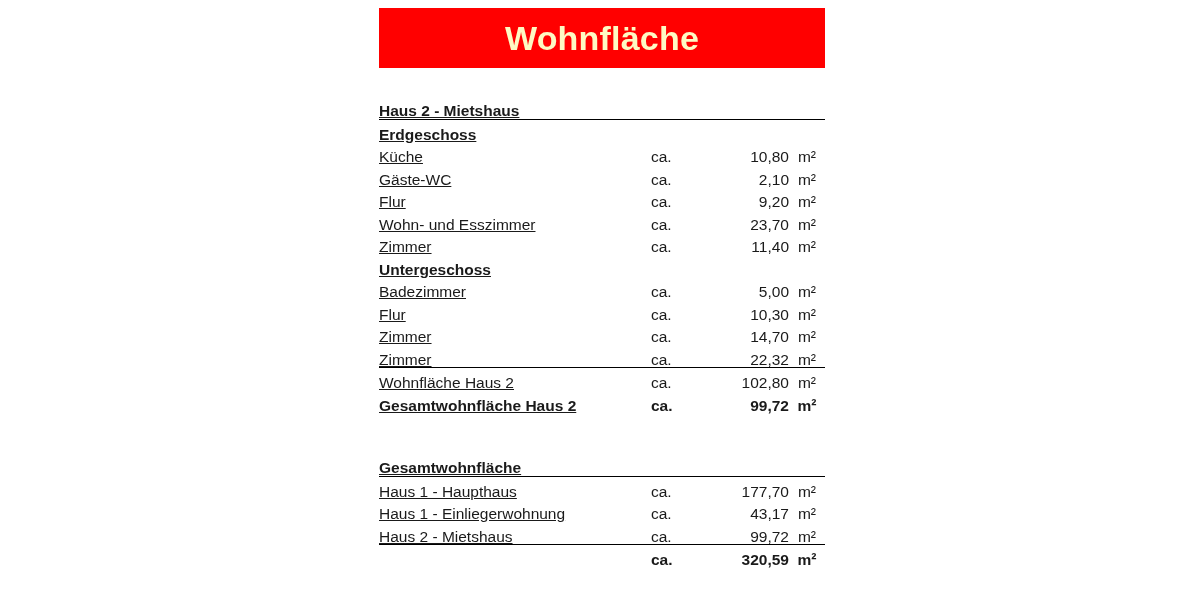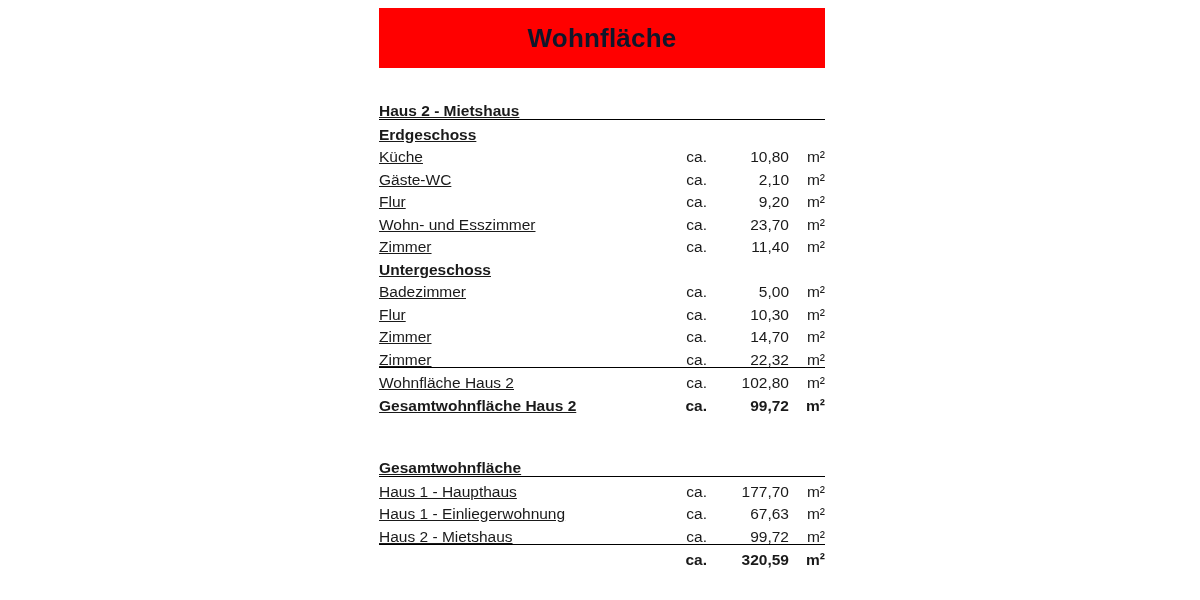--- a/index.html
+++ b/index.html
@@ -29,22 +29,22 @@
     top: 8px;
     width: 446px;
     height: 60px;
     background: #ff0000;
     display: flex;
     align-items: center;
     justify-content: center;
     box-sizing: border-box;
   }
   .banner-title {
-    color: #0f172a;
-    font-size: 26px;
+    color: #fef9c3;
+    font-size: 34px;
     font-weight: bold;
     letter-spacing: 0.2px;
     line-height: 1;
   }
 
   
   .table-wrap {
     position: absolute;
     left: 379px;
     top: 96px;
@@ -58,23 +58,23 @@
     line-height: 1;
   }
 
   table.area-table td {
     padding: 0;
     vertical-align: bottom;
     white-space: nowrap;
   }
 
   .c-label  { width: 272px; text-align: left; text-decoration: underline; }
-  .c-ca     { width: 56px;  text-align: right; padding-left: 2px; }
+  .c-ca     { width: 56px;  text-align: left; padding-left: 2px; }
   .c-val    { width: 82px;  text-align: right; }
-  .c-unit   { width: 36px;  text-align: right; padding-left: 7px; }
+  .c-unit   { width: 36px;  text-align: center; padding-left: 7px; }
 
   
   tr.row > td { height: 22.5px; }
 
   
   tr.bold > td { font-weight: bold; }
 
   
   tr.rule-below > td { border-bottom: 1.6px solid #000000; }
 
@@ -203,21 +203,21 @@
 
         <tr class="row">
           <td class="c-label">Haus 1 - Haupthaus</td>
           <td class="c-ca">ca.</td>
           <td class="c-val">177,70</td>
           <td class="c-unit">m²</td>
         </tr>
         <tr class="row">
           <td class="c-label">Haus 1 - Einliegerwohnung</td>
           <td class="c-ca">ca.</td>
-          <td class="c-val">67,63</td>
+          <td class="c-val">43,17</td>
           <td class="c-unit">m²</td>
         </tr>
         <tr class="row rule-below">
           <td class="c-label">Haus 2 - Mietshaus</td>
           <td class="c-ca">ca.</td>
           <td class="c-val">99,72</td>
           <td class="c-unit">m²</td>
         </tr>
 
         <tr class="row bold">

